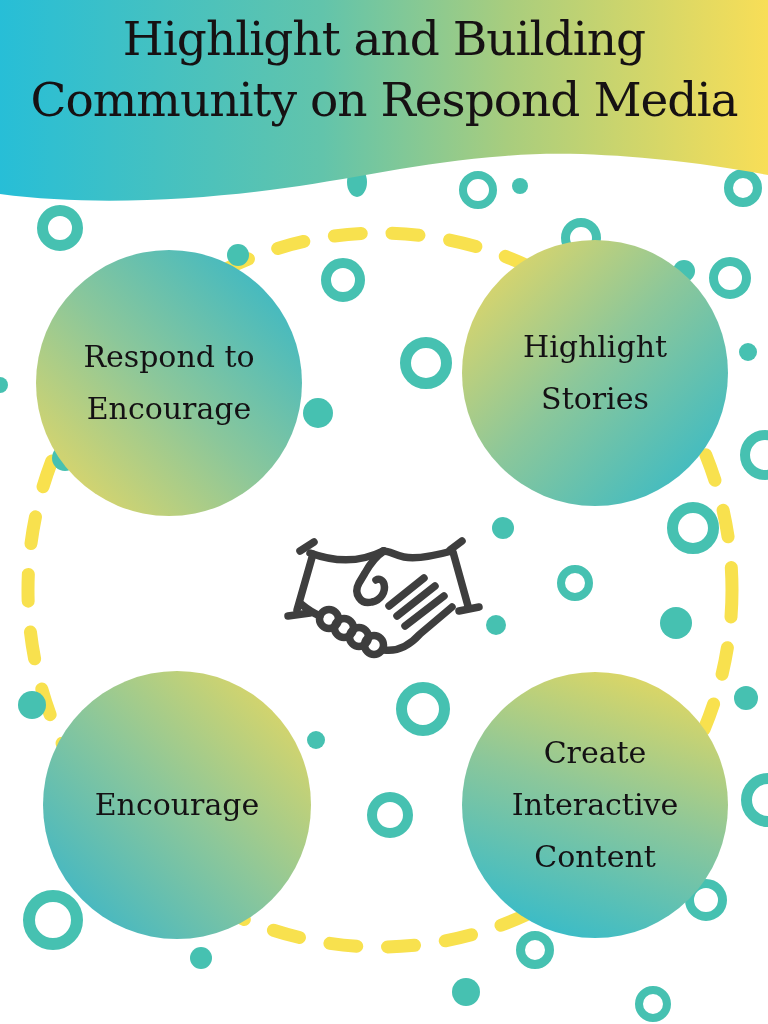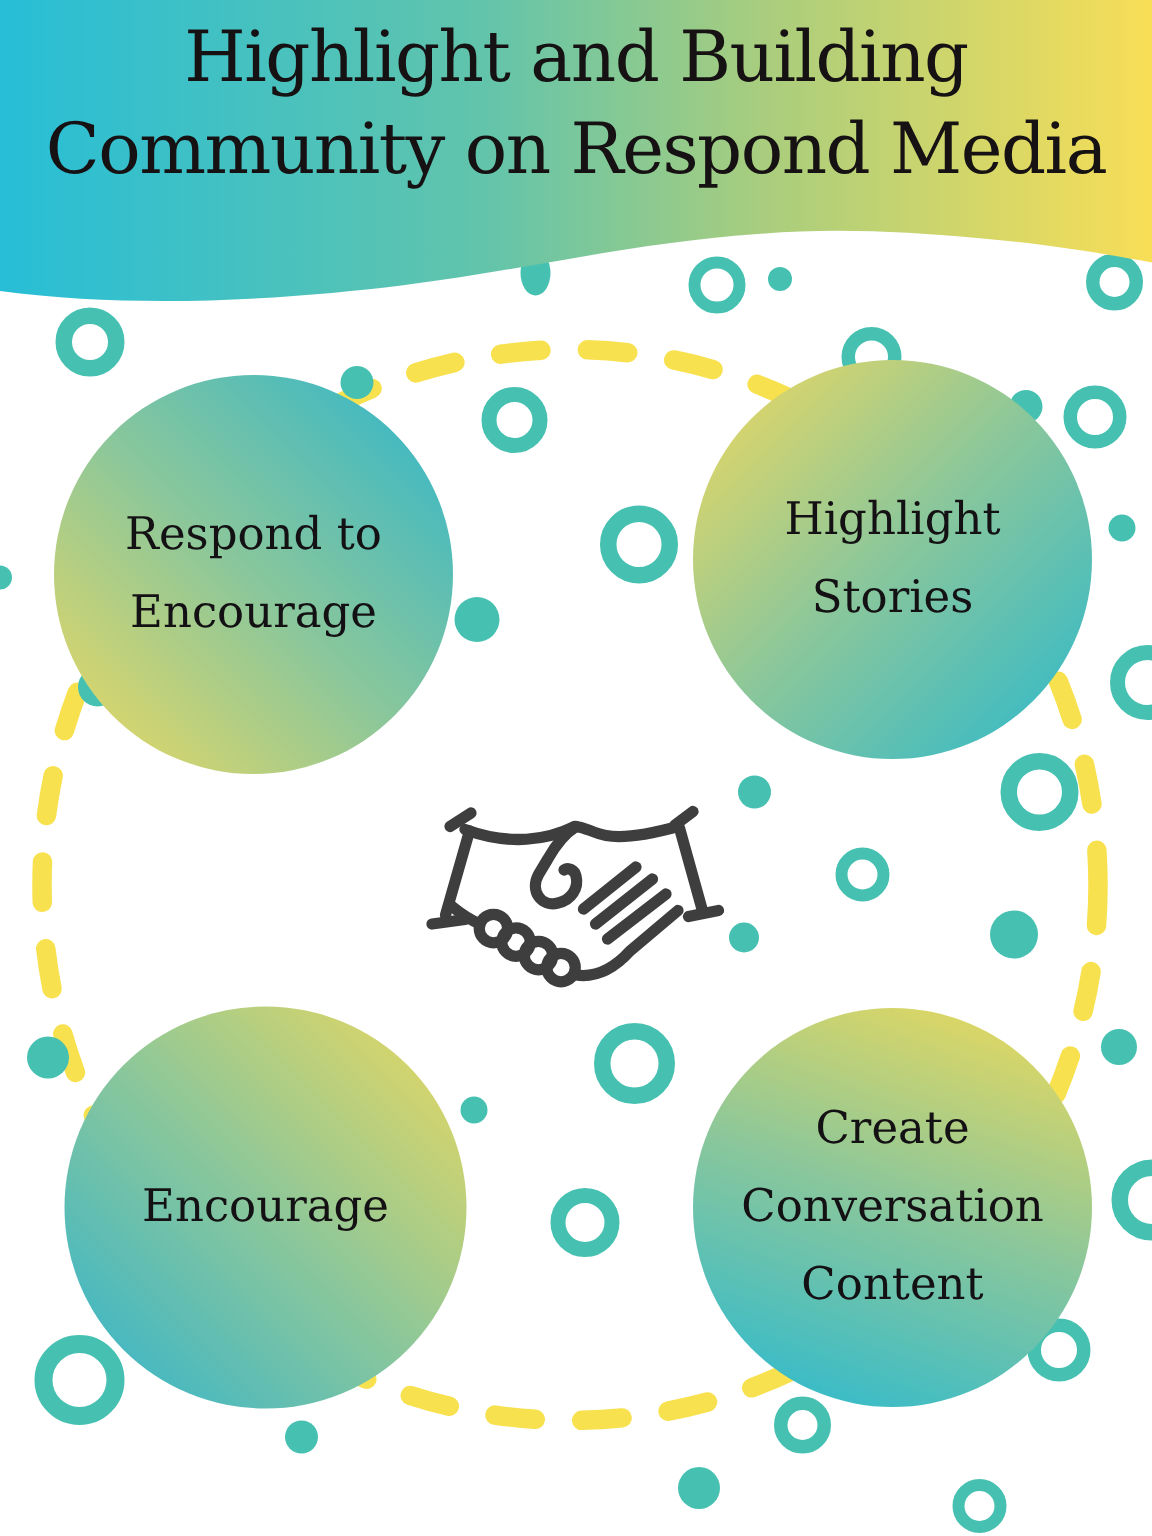--- a/index.html
+++ b/index.html
@@ -113,21 +113,21 @@
   </div>
   <div class="node node-tr">
     <span class="n-line">Highlight</span>
     <span class="n-line">Stories</span>
   </div>
   <div class="node node-bl">
     <span class="n-line">Encourage</span>
   </div>
   <div class="node node-br">
     <span class="n-line">Create</span>
-    <span class="n-line">Conversation</span>
+    <span class="n-line">Interactive</span>
     <span class="n-line">Content</span>
   </div>
 
   <svg class="handshake" width="210" height="150" viewBox="0 0 210 150">
     <g fill="none" stroke="#3e3e3e" stroke-width="7.5" stroke-linecap="round" stroke-linejoin="round">
 
       <path d="M20,31 L34,22"></path>
 
       <path d="M30,33 C60,44 85,40 103,31"></path>
 

